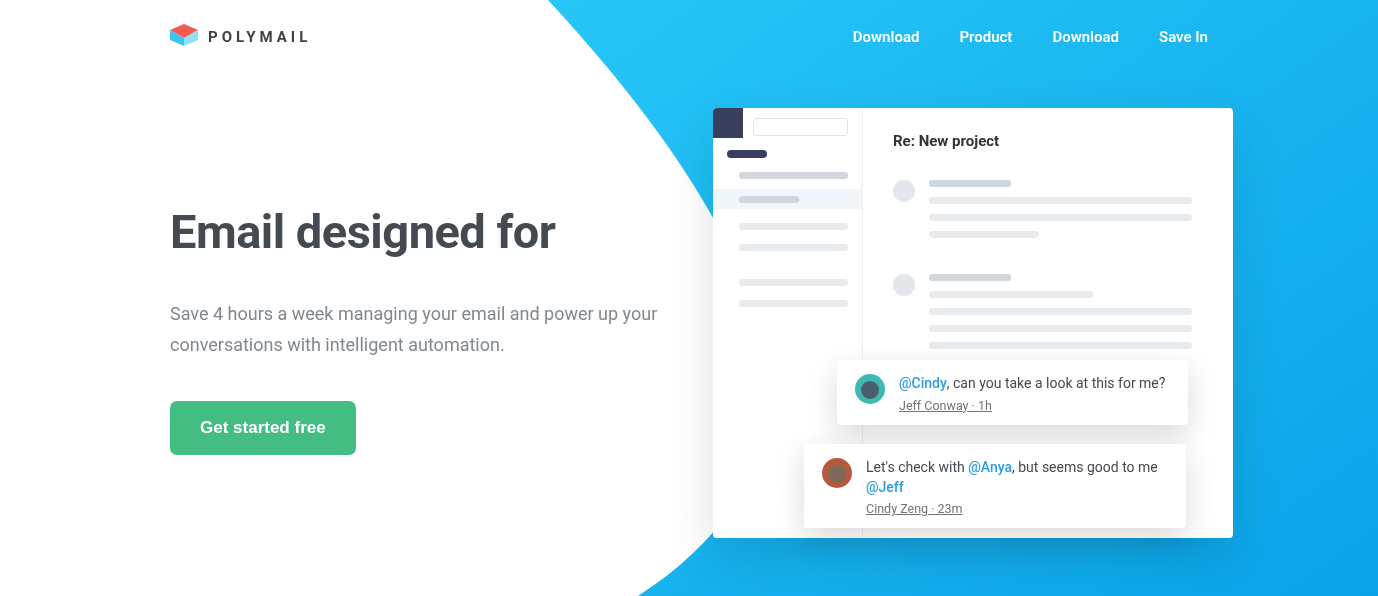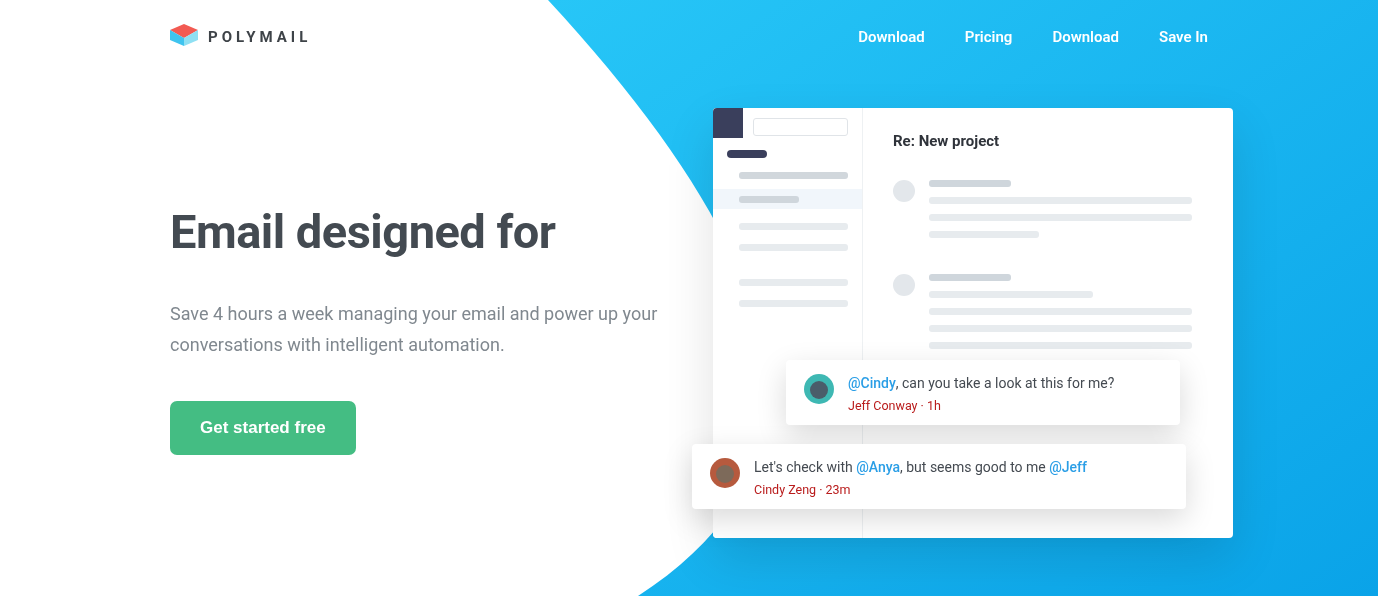--- a/index.html
+++ b/index.html
@@ -214,27 +214,27 @@
   border-radius:4px;
   box-shadow: 0 10px 30px rgba(0,0,0,0.15);
   padding: 14px 20px 12px 18px;
   display:flex;
   gap:14px;
   align-items:flex-start;
   z-index:6;
 }
 .comment-card.c1 {
   top: 360px;
-  right: 198px;
-  width: 394px;
+  right: 190px;
+  width: 351px;
 }
 .comment-card.c2 {
   top: 444px;
   right: 192px;
-  width: 494px;
+  width: 382px;
 }
 .c-avatar {
   width:30px; height:30px;
   border-radius:50%;
   flex-shrink:0;
   position:relative;
 }
 .c-avatar.teal { background:#3eb8b3; }
 .c-avatar.rust { background:#b65a3e; }
 .c-avatar::after{
@@ -248,22 +248,23 @@
 .c-avatar.teal::after{ background:#4a5d6a; }
 .c-body { flex:1; }
 .c-text {
   font-size:14px;
   color:#444a51;
   line-height:1.4;
 }
 .c-mention { color:#2a9ee6; font-weight:500; }
 .c-meta {
   font-size:12.5px;
-  color:#b91c1c;
+  color:#737373;
   margin-top:4px;
+  text-decoration:underline;
 }
 </style>
 </head>
 <body>
 
 <div class="bg-shape">
   <svg width="950" height="596" viewBox="0 0 950 596">
     <defs>
       <linearGradient id="g" x1="0" y1="0" x2="1" y2="1">
         <stop offset="0%" stop-color="#27c6f7"></stop>
@@ -280,21 +281,21 @@
       <svg width="28" height="22" viewBox="0 0 28 22">
         <polygon points="0,6 14,0 28,6 14,14" fill="#f25a52"></polygon>
         <polygon points="0,6 14,14 14,22 0,16" fill="#3fc4ef"></polygon>
         <polygon points="28,6 14,14 14,22 28,16" fill="#8fe0f3"></polygon>
       </svg>
     </span>
     <span class="logo-text">POLYMAIL</span>
   </div>
   <nav class="nav">
     <a class="nav-link">Download</a>
-    <a class="nav-link">Pricing</a>
+    <a class="nav-link">Product</a>
     <a class="nav-link">Download</a>
     <a class="nav-link">Save In</a>
   </nav>
 </header>
 
 <section class="hero">
   <h1 class="hero-title">
     <span>Email designed for</span><br>
   </h1>
   <p class="hero-sub">Save 4 hours a week managing your email and power up your conversations with intelligent automation.</p>

